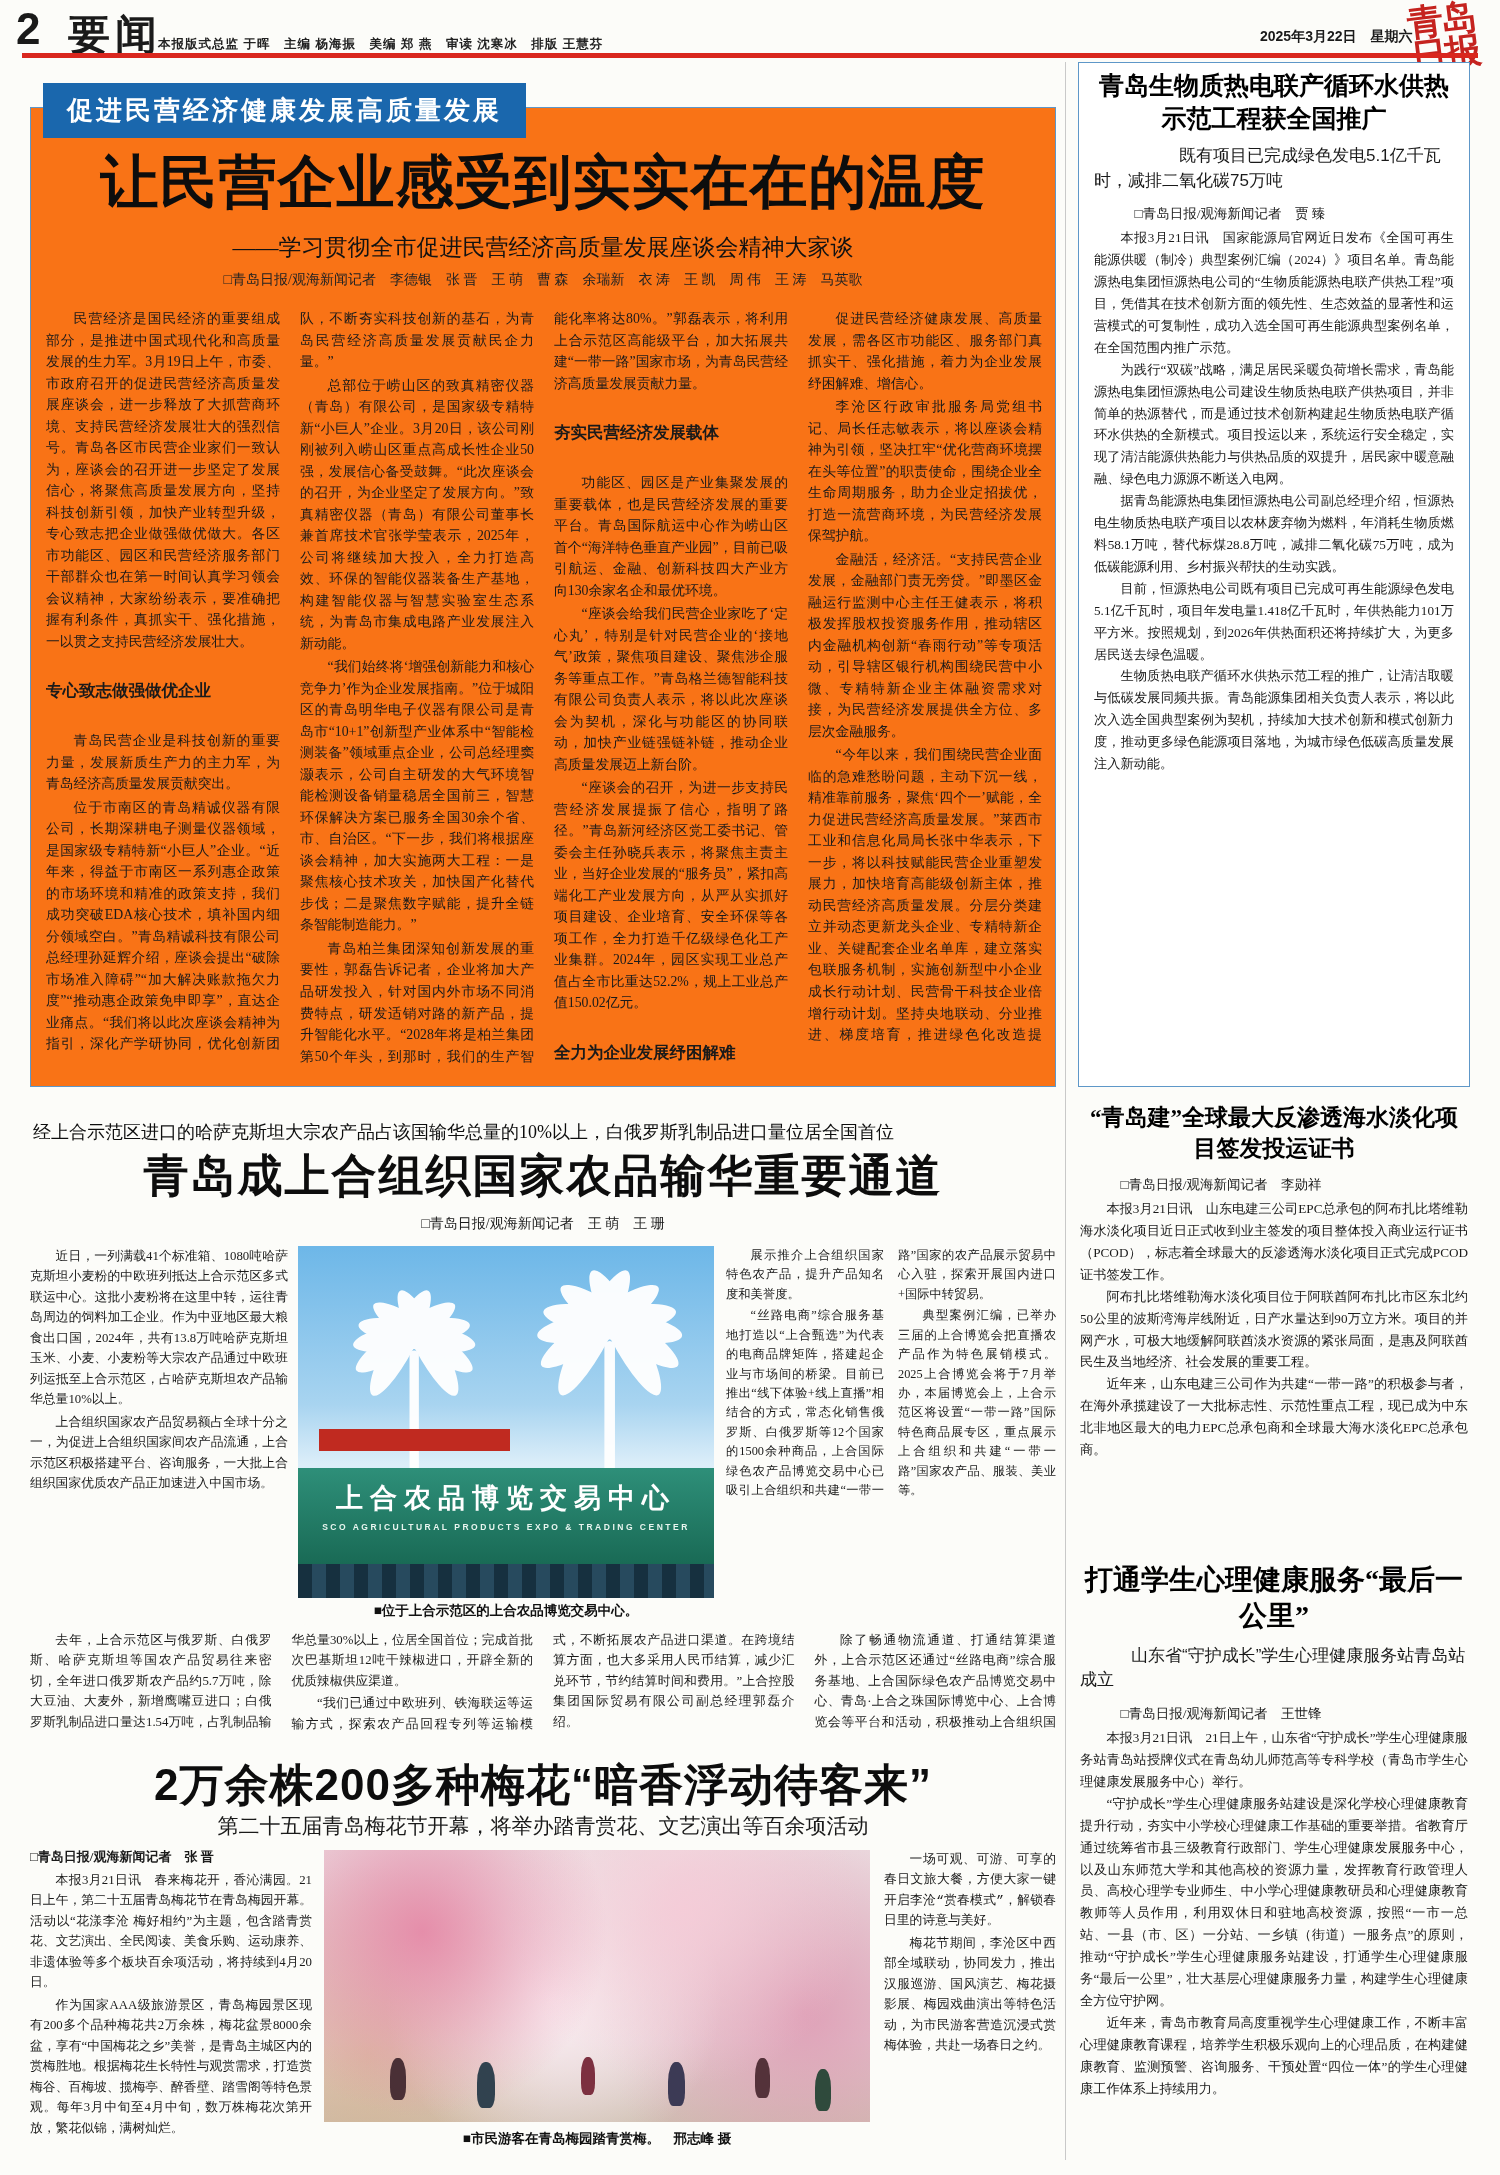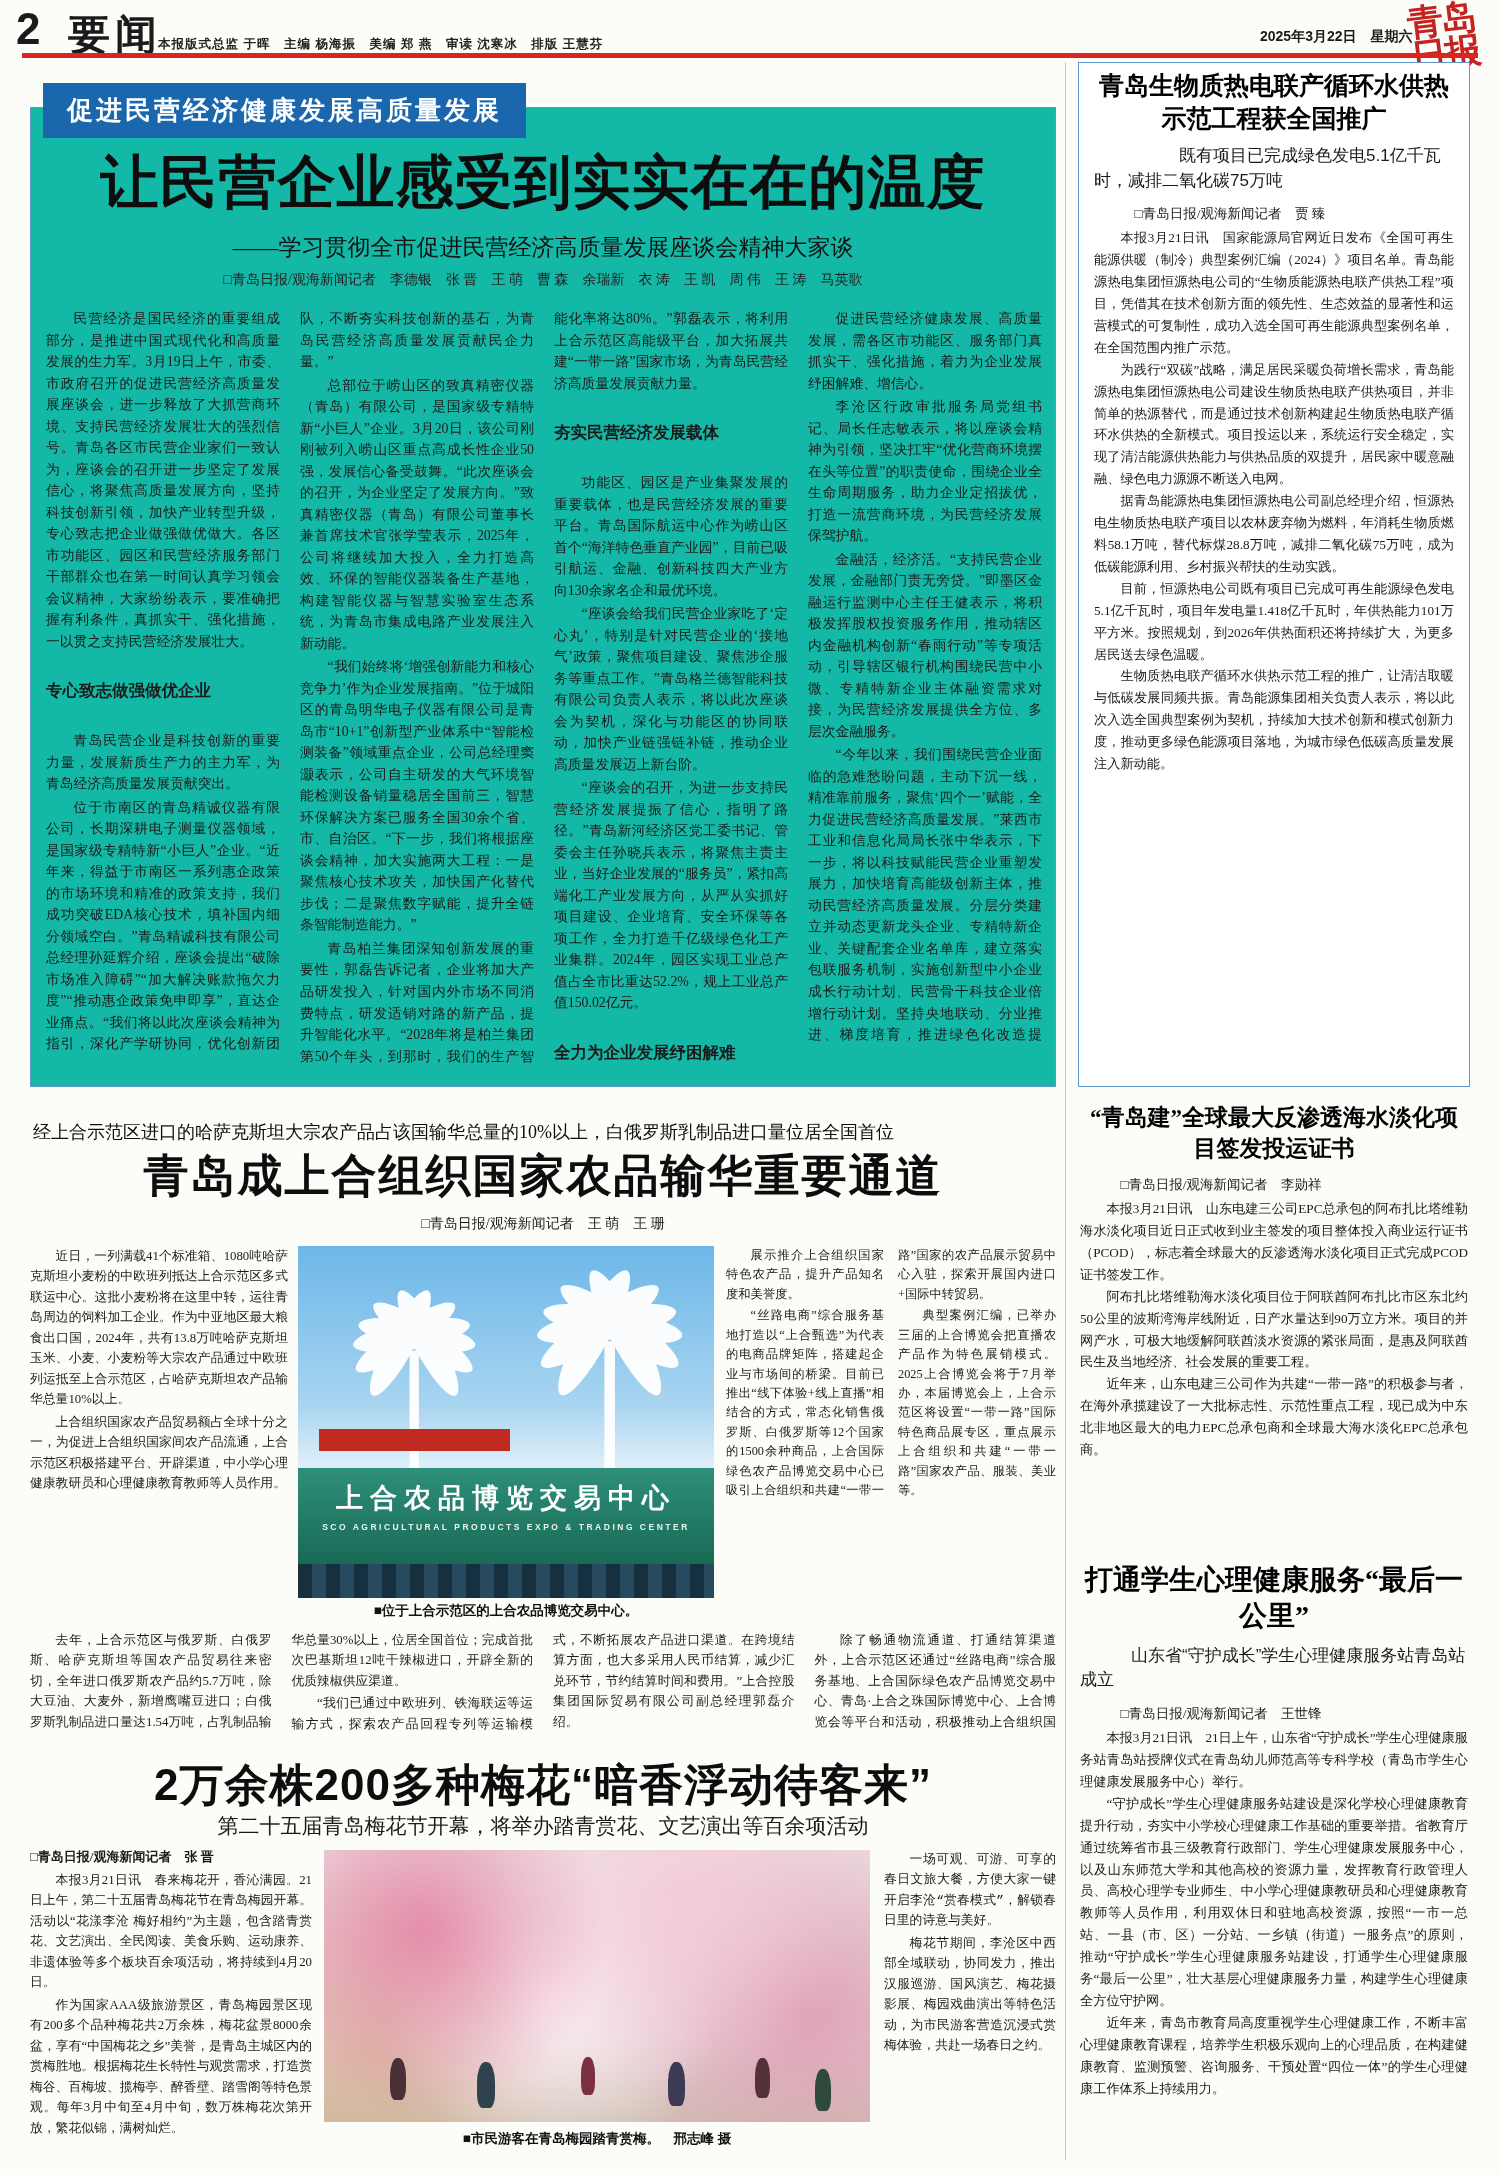--- a/index.html
+++ b/index.html
@@ -11,21 +11,21 @@
   
   .page-num{left:16px;top:4px;font:800 44px "Liberation Sans",sans-serif;}
   .section-title{left:68px;top:7px;font:800 42px "Liberation Sans",sans-serif;letter-spacing:5px;}
   .staff-line{left:158px;top:36px;font:600 12.5px "Liberation Sans",sans-serif;color:#222;letter-spacing:1px;}
   .header-date{left:1232px;top:28px;font:700 14px "Liberation Sans",sans-serif;margin-left:28px;}
   .masthead{left:1398px;top:2px;width:90px;color:#c5231f;font:700 36px "DejaVu Serif",serif;
             line-height:.95;transform:rotate(-7deg);letter-spacing:-2px;text-align:center;}
   .red-rule{left:22px;top:53px;width:1456px;height:5px;background:#d9271e;}
 
   
-  .main-box{left:30px;top:107px;width:1026px;height:980px;border:1.5px solid #5e97c8;background:#14b8a6;}
+  .main-box{left:30px;top:107px;width:1026px;height:980px;border:1.5px solid #5e97c8;background:#f97316;}
   .badge{position:absolute;left:12px;top:-25px;background:#1a67ad;color:#fff;
          font:700 26px "Liberation Sans",sans-serif;padding:10px 24px;letter-spacing:3px;}
   .main-headline{position:absolute;left:0;top:36px;width:100%;text-align:center;
          font:900 58px "Liberation Sans",sans-serif;letter-spacing:1px;color:#0d0d0d;}
   .main-subtitle{position:absolute;left:0;top:124px;width:100%;text-align:center;font:23px "Liberation Serif",serif;color:#111;}
   .main-byline{position:absolute;left:0;top:163px;width:100%;text-align:center;font:14px "Liberation Serif",serif;color:#222;}
   .main-cols{position:absolute;left:15px;top:200px;width:996px;height:766px;
          column-count:4;column-gap:20px;font-size:13.8px;line-height:1.56;text-align:justify;overflow:hidden;}
   .p{text-indent:2em;margin:0 0 2px 0;}
   .sub-h{font:700 16.5px "Liberation Sans",sans-serif;text-align:left;text-indent:0;margin:28px 0;break-inside:avoid;}
@@ -165,21 +165,21 @@
       <p data-name="body-paragraph">近年来，青岛市教育局高度重视学生心理健康工作，不断丰富心理健康教育课程，培养学生积极乐观向上的心理品质，在构建健康教育、监测预警、咨询服务、干预处置“四位一体”的学生心理健康工作体系上持续用力。</p>
     </div>
   </div>
 
   <div class="abs kicker" data-name="sco-kicker">经上合示范区进口的哈萨克斯坦大宗农产品占该国输华总量的10%以上，白俄罗斯乳制品进口量位居全国首位</div>
   <div class="abs m-headline" data-name="sco-headline">青岛成上合组织国家农品输华重要通道</div>
   <div class="abs m-byline" data-name="sco-byline">□青岛日报/观海新闻记者　王 萌　王 珊</div>
 
   <div class="abs m-col1" data-name="sco-body-left">
     <p class="p" data-name="body-paragraph">近日，一列满载41个标准箱、1080吨哈萨克斯坦小麦粉的中欧班列抵达上合示范区多式联运中心。这批小麦粉将在这里中转，运往青岛周边的饲料加工企业。作为中亚地区最大粮食出口国，2024年，共有13.8万吨哈萨克斯坦玉米、小麦、小麦粉等大宗农产品通过中欧班列运抵至上合示范区，占哈萨克斯坦农产品输华总量10%以上。</p>
-    <p class="p" data-name="body-paragraph">上合组织国家农产品贸易额占全球十分之一，为促进上合组织国家间农产品流通，上合示范区积极搭建平台、开辟渠道，中小学心理健康教研员和心理健康教育教师等人员作用。</p>
+    <p class="p" data-name="body-paragraph">上合组织国家农产品贸易额占全球十分之一，为促进上合组织国家间农产品流通，上合示范区积极搭建平台、咨询服务，一大批上合组织国家优质农产品正加速进入中国市场。</p>
   </div>
 
   <div class="abs photo1" data-name="photo-sco-expo-center">
     <svg class="palm a" data-name="palm-sculpture-icon" viewBox="0 0 100 140" xmlns="http://www.w3.org/2000/svg">
       <rect x="47" y="58" width="6" height="82" rx="3"></rect>
       <g>
         <ellipse cx="50" cy="48" rx="38" ry="9" transform="rotate(-62 50 58)"></ellipse>
         <ellipse cx="50" cy="48" rx="38" ry="9" transform="rotate(-34 50 58)"></ellipse>
         <ellipse cx="50" cy="48" rx="38" ry="9" transform="rotate(-10 50 58)"></ellipse>
         <ellipse cx="50" cy="48" rx="38" ry="9" transform="rotate(10 50 58)"></ellipse>

